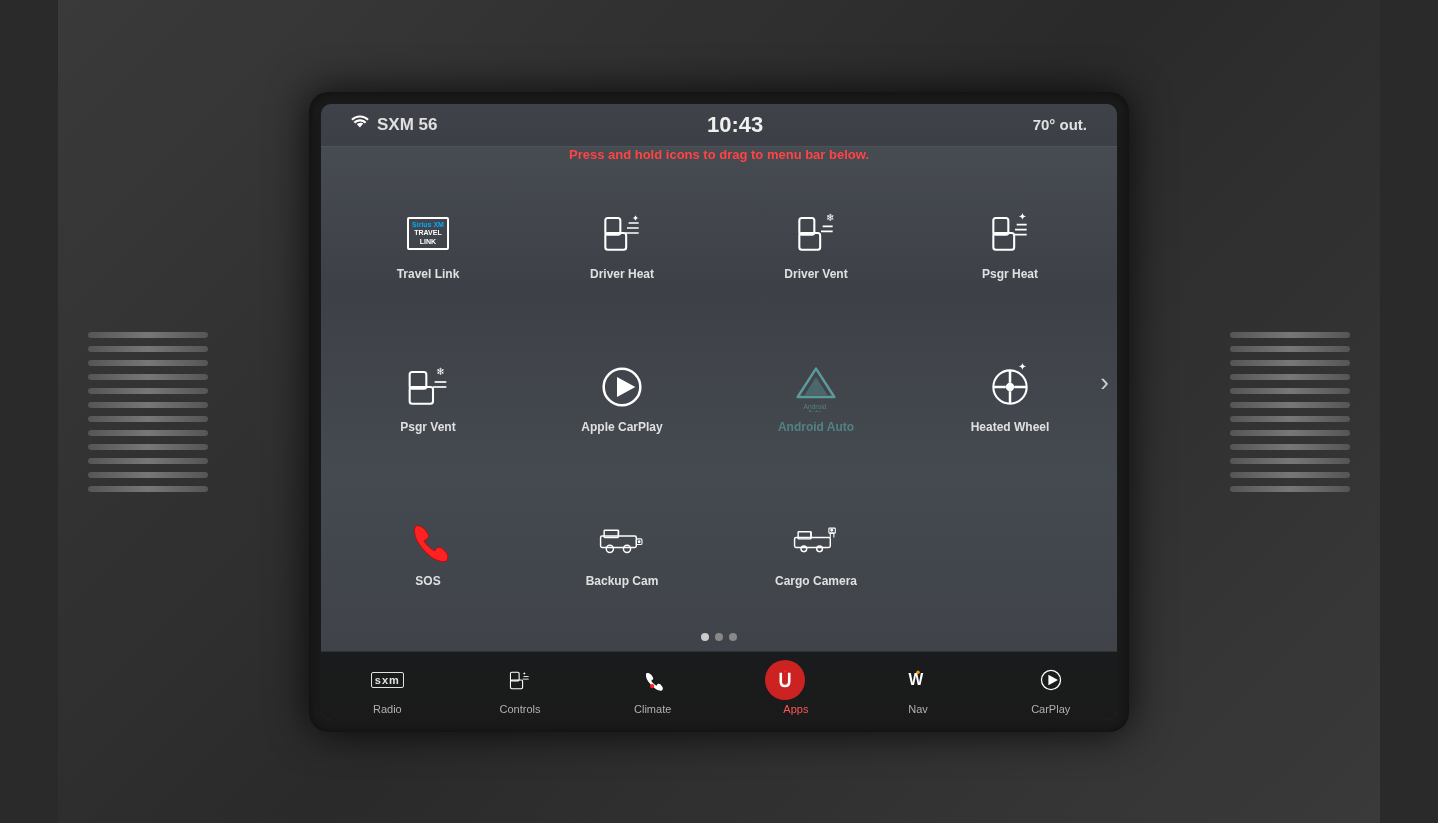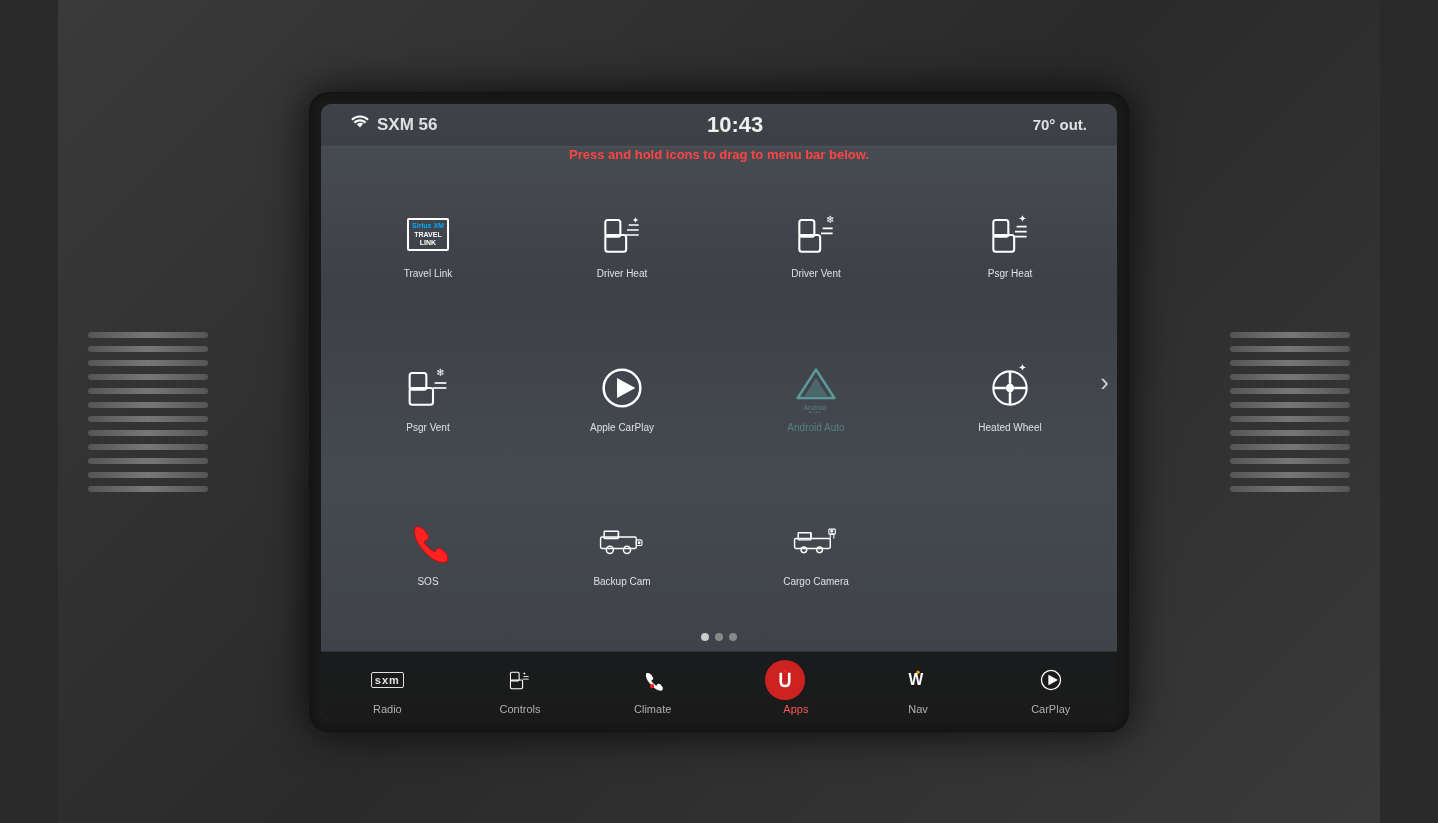--- a/index.html
+++ b/index.html
@@ -91,24 +91,24 @@
     }
     .app-icon {
       font-size: 40px;
       line-height: 1;
       display: flex;
       align-items: center;
       justify-content: center;
       height: 55px;
     }
     .app-label {
-      font-size: 10px;
+      font-size: 12px;
       color: #e0e0e0;
       text-align: center;
-      font-weight: 400;
+      font-weight: 700;
     }
     
     .app-icon svg { width: 50px; height: 50px; }
     
     .next-arrow {
       position: absolute;
       right: 5px;
       top: 50%;
       transform: translateY(-50%);
       color: #e0e0e0;

